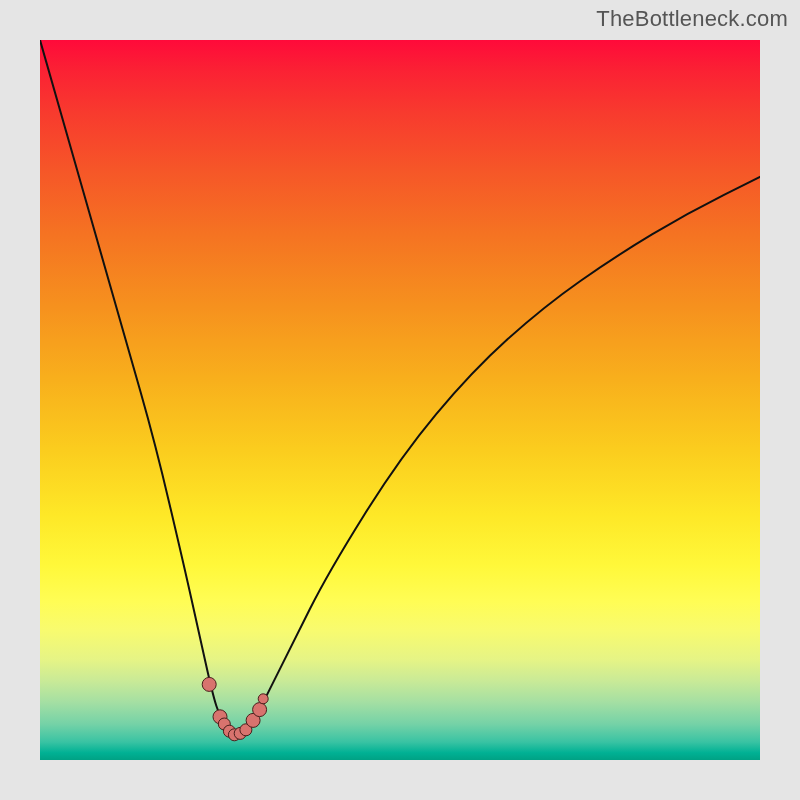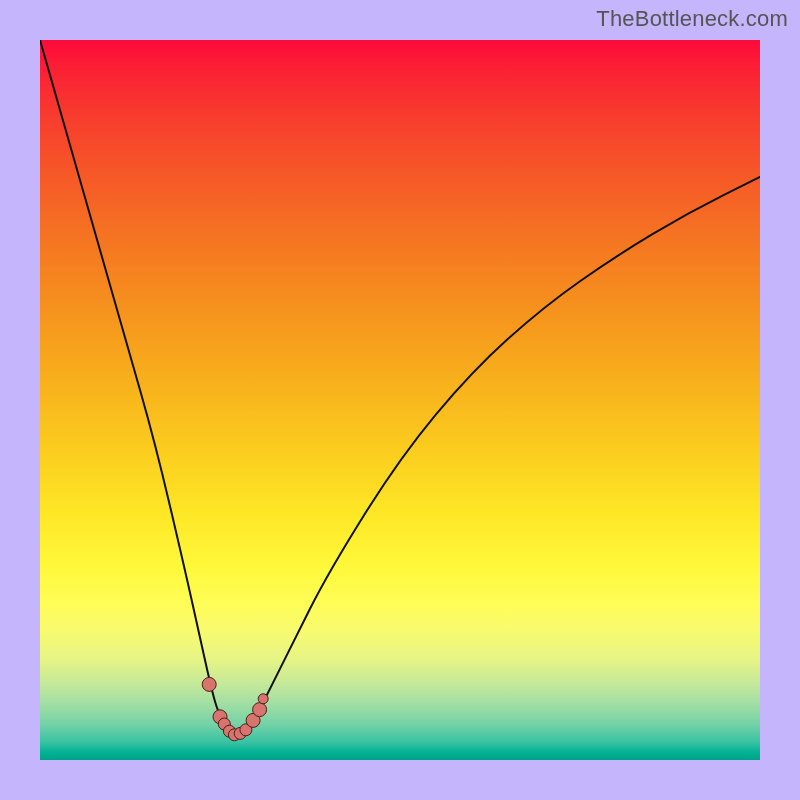--- a/index.html
+++ b/index.html
@@ -10,21 +10,21 @@
     background: #000;
     font-family: Arial, Helvetica, sans-serif;
     overflow: hidden;
   }
   .frame {
     position: absolute;
     left: 0;
     top: 0;
     width: 800px;
     height: 800px;
-    background: #c4b5fd;
+    background: #e5e5e5;
   }
   .plot-area {
     position: absolute;
     left: 40px;
     top: 40px;
     width: 720px;
     height: 720px;
     overflow: hidden;
   }
   .gradient {

